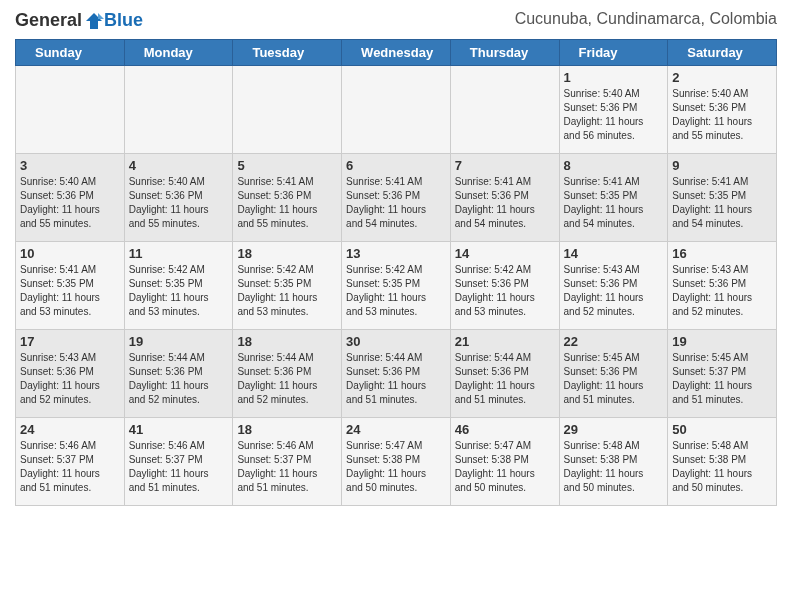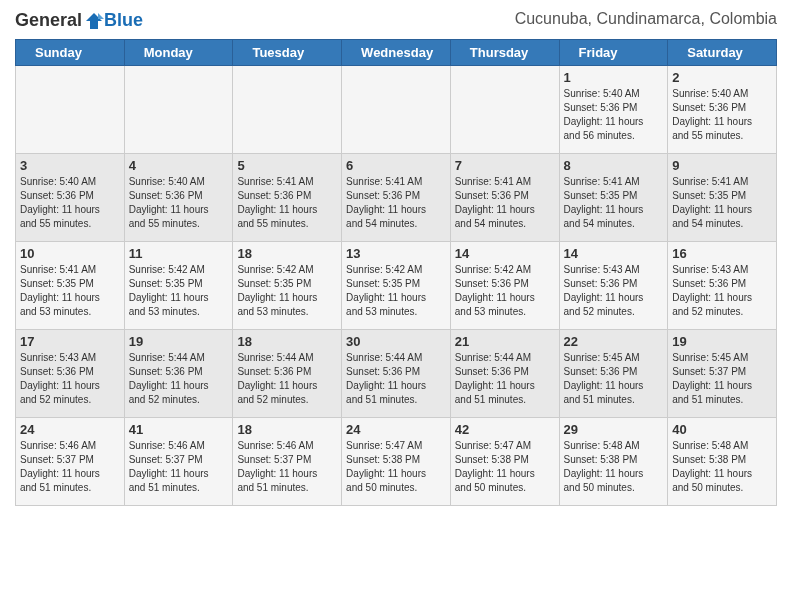--- a/index.html
+++ b/index.html
@@ -330,35 +330,35 @@
 and 51 minutes.</div>
         </td>
         <td>
           <span class="day-number">24</span>
           <div class="day-info" style="white-space: pre-line;">Sunrise: 5:47 AM
 Sunset: 5:38 PM
 Daylight: 11 hours
 and 50 minutes.</div>
         </td>
         <td>
-          <span class="day-number">42</span>
+          <span class="day-number">46</span>
           <div class="day-info" style="white-space: pre-line;">Sunrise: 5:47 AM
 Sunset: 5:38 PM
 Daylight: 11 hours
 and 50 minutes.</div>
         </td>
         <td>
           <span class="day-number">29</span>
           <div class="day-info" style="white-space: pre-line;">Sunrise: 5:48 AM
 Sunset: 5:38 PM
 Daylight: 11 hours
 and 50 minutes.</div>
         </td>
         <td>
-          <span class="day-number">40</span>
+          <span class="day-number">50</span>
           <div class="day-info" style="white-space: pre-line;">Sunrise: 5:48 AM
 Sunset: 5:38 PM
 Daylight: 11 hours
 and 50 minutes.</div>
         </td>
       </tr>
     </tbody>
 </table>
 
 </body></html>

